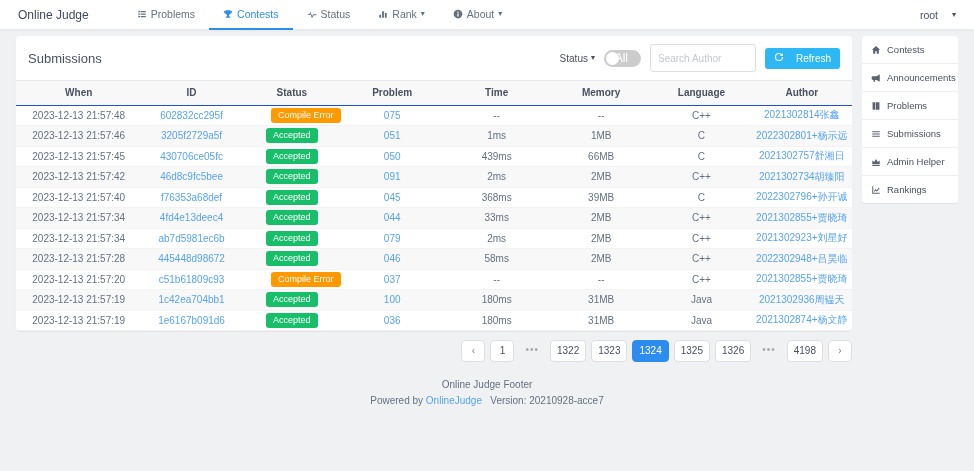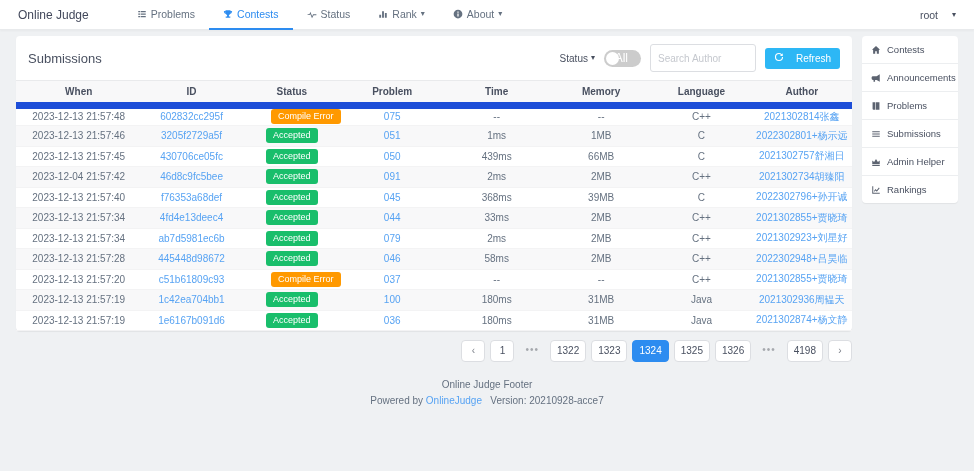--- a/index.html
+++ b/index.html
@@ -68,21 +68,21 @@
     color: #fff; font-size: 10px; padding: 0 9px; cursor: pointer;
     display: flex; align-items: center; gap: 12px;
     font-family: "Liberation Sans", sans-serif;
   }
   .refresh-btn svg { width: 10px; height: 10px; fill: #fff; }
 
   
   table { width: 100%; border-collapse: collapse; font-size: 10px; table-layout: fixed; }
   thead th {
     background: #f8f8f9; height: 24px; font-weight: bold; font-size: 10px;
-    color: #495060; text-align: center; border-bottom: 7px solid #1d4ed8;
+    color: #495060; text-align: center; border-bottom: 1px solid #1d4ed8;
   }
   tbody td { height: 20.5px; text-align: center; color: #657180; border-bottom: 1px solid #f3f3f4; }
   tbody tr:nth-child(even) { background: #f8f8f9; }
   td .link { color: #57a3f3; cursor: pointer; }
   .badge {
     display: inline-block; padding: 2px 7px; border-radius: 3px;
     color: #fff; font-size: 9px; line-height: 1.2; cursor: default;
   }
   .badge.success { background: #19be6b; }
   .badge.error   { background: #ed3f14; }
@@ -238,21 +238,21 @@
               <td>2023-12-13 21:57:45</td>
               <td><a class="link">430706ce05fc</a></td>
               <td><span class="badge success">Accepted</span></td>
               <td><a class="link">050</a></td>
               <td>439ms</td>
               <td>66MB</td>
               <td>C</td>
               <td><a class="link">2021302757舒湘日</a></td>
             </tr>
             <tr>
-              <td>2023-12-04 21:57:42</td>
+              <td>2023-12-13 21:57:42</td>
               <td><a class="link">46d8c9fc5bee</a></td>
               <td><span class="badge success">Accepted</span></td>
               <td><a class="link">091</a></td>
               <td>2ms</td>
               <td>2MB</td>
               <td>C++</td>
               <td><a class="link">2021302734胡臻阳</a></td>
             </tr>
             <tr>
               <td>2023-12-13 21:57:40</td>

